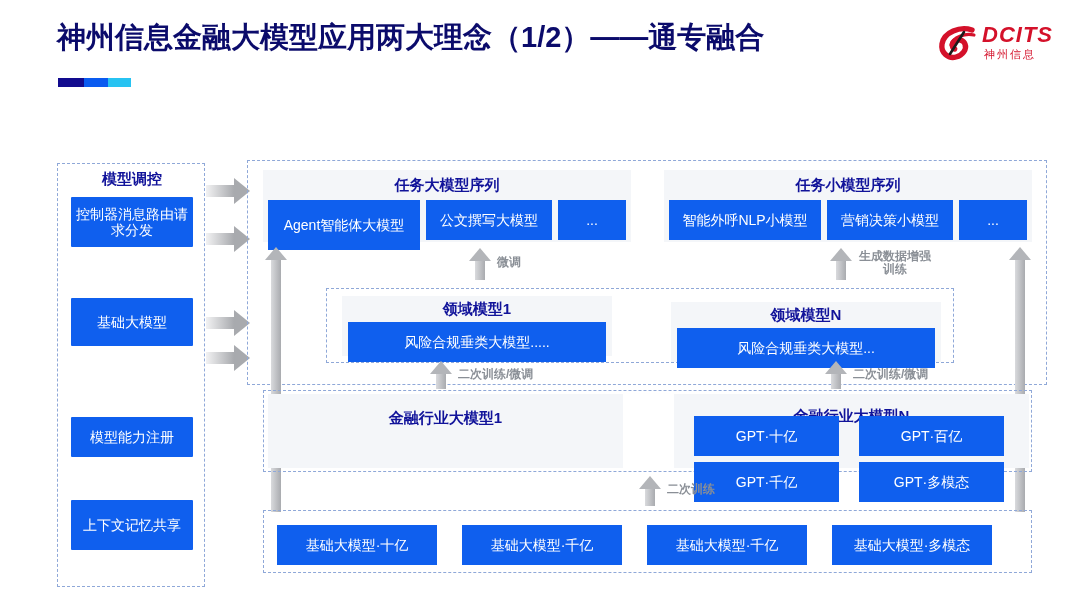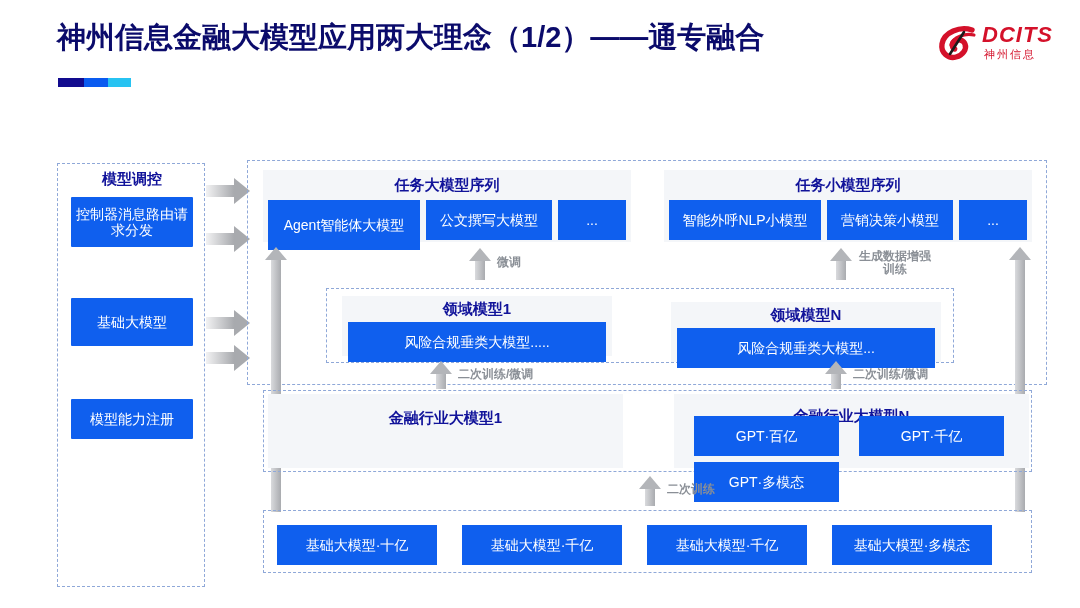--- a/index.html
+++ b/index.html
@@ -105,22 +105,25 @@
 </div>
 
 <div id="left-col" class="dash">
   <div class="hdr">模型调控</div>
   <div class="blue-box item" style="top:33px;height:50px;white-space:normal;">
     <span>控制器消息路由请求分发</span>
   </div>
   <div class="blue-box item" style="top:134px;height:48px;">
     <span>基础大模型</span>
   </div>
-  <div class="blue-box item" style="top:235px;height:32px;">
+  <div class="blue-box item" style="top:253px;height:32px;">
     <span>模型能力注册</span>
+  </div>
+  <div class="blue-box item" style="top:336px;height:50px;white-space:normal;">
+    <span>上下文记忆共享</span>
   </div>
 </div>
 
 <div class="rarrow" style="left:206px;top:178px;">
   <div class="shaft"></div>
     <div class="head"></div>
 </div>
 <div class="rarrow" style="left:206px;top:226px;">
   <div class="shaft"></div>
     <div class="head"></div>
@@ -207,20 +210,21 @@
 
   <div class="dash" style="position:absolute;left:16px;top:230px;width:769px;height:82px;"></div>
 
   <div class="panel" style="position:absolute;left:21px;top:234px;width:355px;height:74px;">
     <div class="grp-title" style="margin-top:15px;">金融行业大模型1</div>
   </div>
 
   <div class="panel" style="position:absolute;left:427px;top:234px;width:355px;height:74px;">
     <div class="grp-title" style="margin-top:13px;">金融行业大模型N</div>
     <div style="position:absolute;left:20px;top:22px;display:grid;grid-template-columns:145px 145px;gap:6px 20px;">
+      <div class="blue-box" style="height:22px;">GPT·十亿</div>
       <div class="blue-box" style="height:26px;">GPT·百亿</div>
       <div class="blue-box" style="height:14px;">GPT·千亿</div>
       <div class="blue-box" style="height:22px;">GPT·多模态</div>
     </div>
   </div>
 
   <div class="uarrow" style="left:392px;top:316px;width:22px;height:30px;">
     <div class="head"></div>
       <div class="shaft" style="top:13px;bottom:0;"></div>
   </div>

